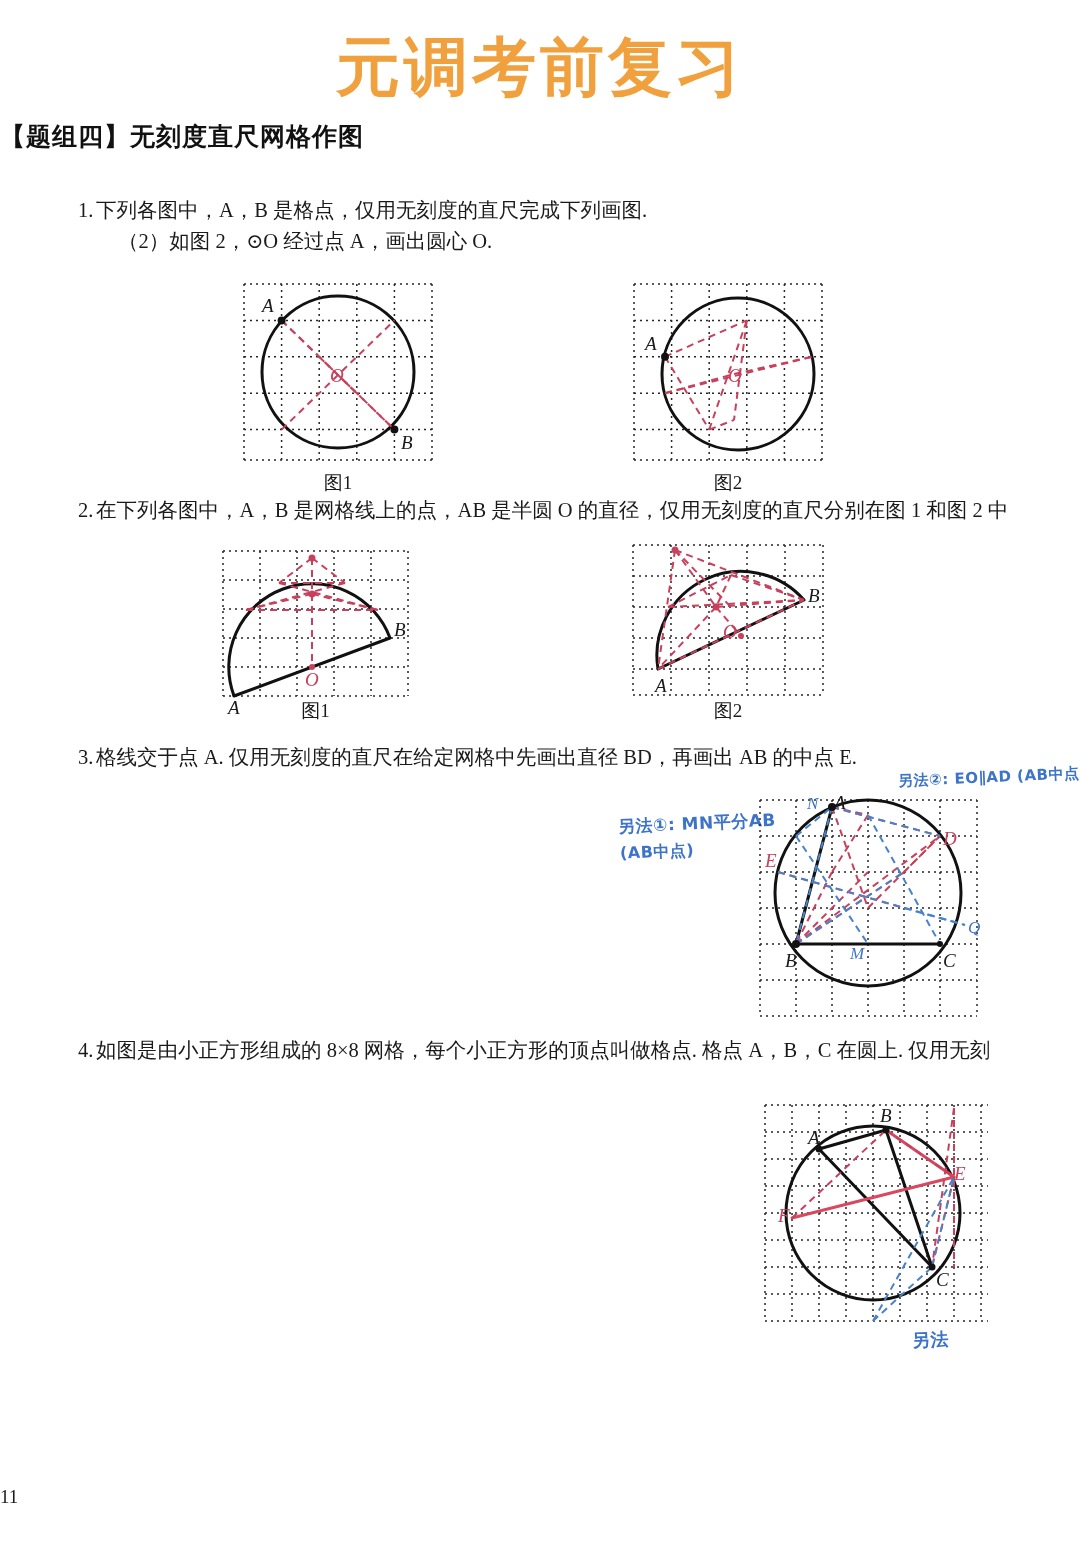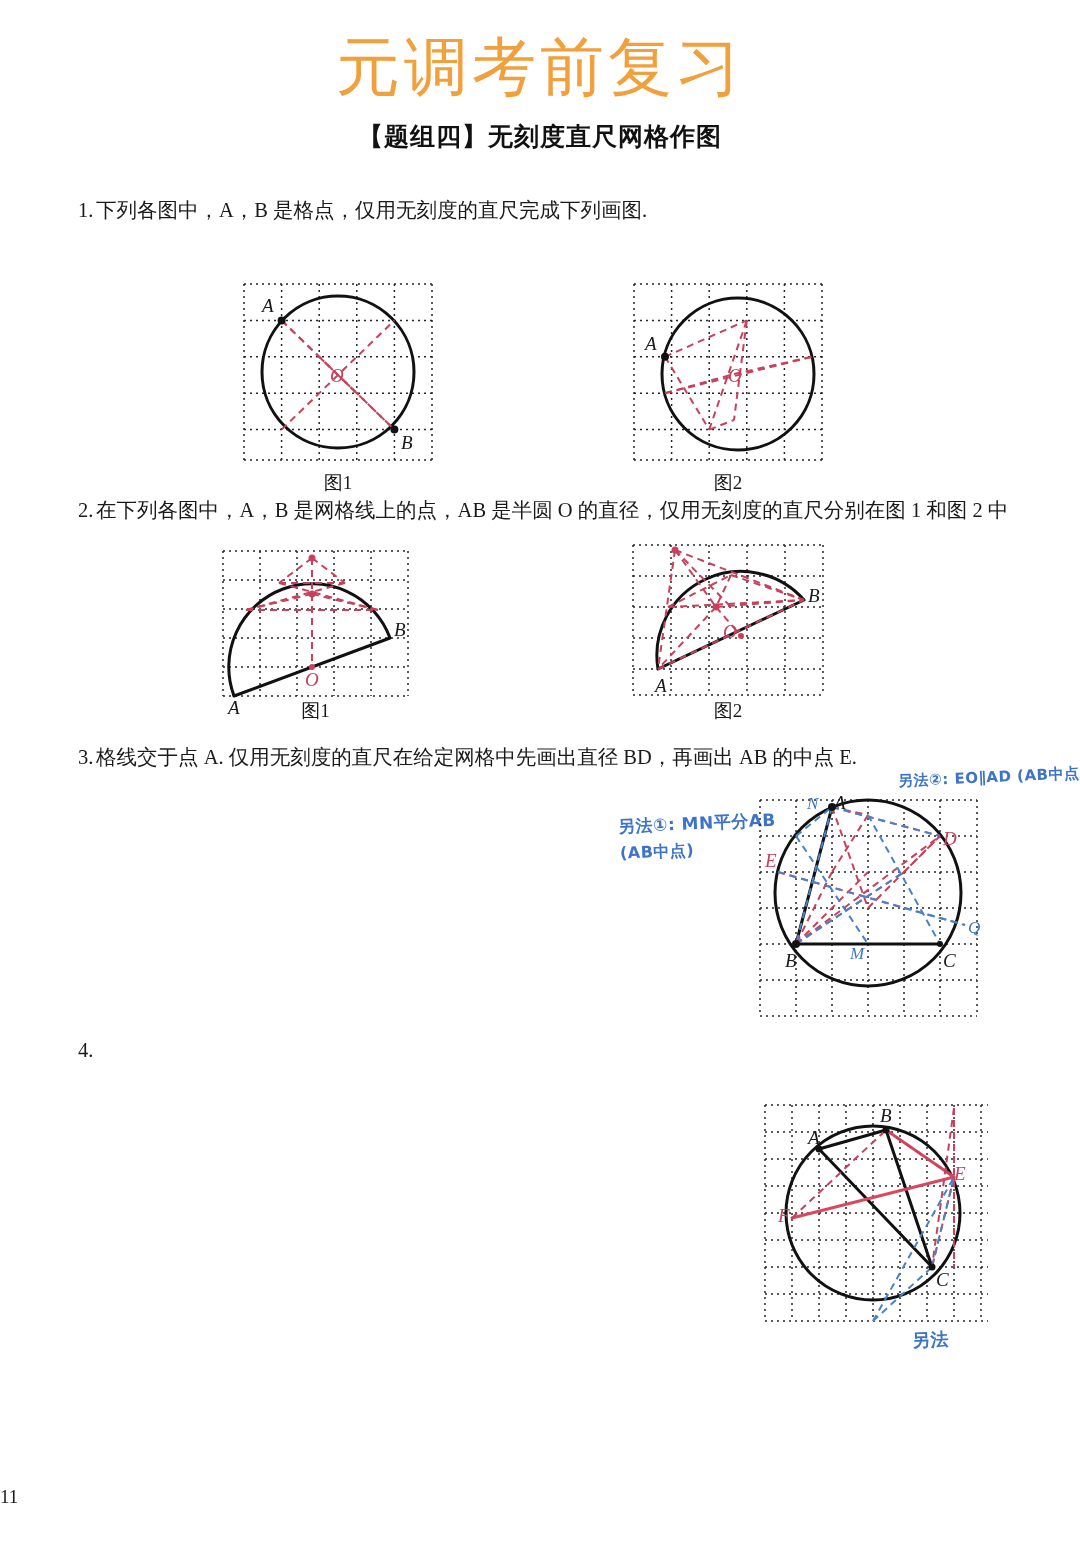--- a/index.html
+++ b/index.html
@@ -22,31 +22,31 @@
   }
 
   
   .title-main {
     position: absolute;
     top: 24px;
     left: 0;
     width: 1080px;
     text-align: center;
     font-family: "DejaVu Sans", sans-serif;
-    font-weight: normal;
+    font-weight: bold;
     font-size: 64px;
     letter-spacing: 4px;
     color: #F0A03C;
   }
   .title-sub {
     position: absolute;
     top: 120px;
     left: 0;
     width: 1080px;
-    text-align: center;
+    text-align: left;
     font-family: "DejaVu Sans", sans-serif;
     font-weight: bold;
     font-size: 25px;
     letter-spacing: 1px;
     color: #111111;
   }
 
   
   .q {
     position: absolute;
@@ -133,20 +133,21 @@
 
 <div class="page">
 
   <div class="title-main">元调考前复习</div>
   <div class="title-sub">【题组四】无刻度直尺网格作图</div>
 
   <div class="q" style="top:195px; left:78px; width:900px;">
     <span class="num">1.</span>
     <span class="body">
       <span class="line">下列各图中，A，B 是格点，仅用无刻度的直尺完成下列画图.</span>
+      <span class="line indent">（2）如图 2，⊙O 经过点 A，画出圆心 O.</span>
     </span>
   </div>
 
   <div class="fig" style="top:278px; left:238px;">
     <svg width="200" height="190" viewBox="0 0 200 190">
       <g class="grid-dot">
         <line x1="6" y1="6" x2="194" y2="6"></line>
         <line x1="6" y1="42.4" x2="194" y2="42.4"></line>
         <line x1="6" y1="78.8" x2="194" y2="78.8"></line>
         <line x1="6" y1="115.2" x2="194" y2="115.2"></line>
@@ -364,20 +365,21 @@
       <text class="glabel-red" x="10" y="72">E</text>
       <text class="glabel-blue" x="52" y="14">N</text>
       <text class="glabel-blue" x="213" y="138">Q</text>
       <text class="glabel-blue" x="95" y="164">M</text>
     </svg>
   </div>
 
   <div class="q" style="top:1035px; left:78px; width:930px;">
     <span class="num">4.</span>
     <span class="body">
+      <span class="line">如图是由小正方形组成的 8×8 网格，每个小正方形的顶点叫做格点. 格点 A，B，C 在圆上. 仅用无刻</span>
     </span>
   </div>
 
   <div class="fig" style="top:1100px; left:760px;">
     <svg width="235" height="230" viewBox="0 0 235 230">
       <g class="grid-dot">
         <line x1="5" y1="5" x2="228" y2="5"></line>
         <line x1="5" y1="32" x2="228" y2="32"></line>
         <line x1="5" y1="59" x2="228" y2="59"></line>
         <line x1="5" y1="86" x2="228" y2="86"></line>

